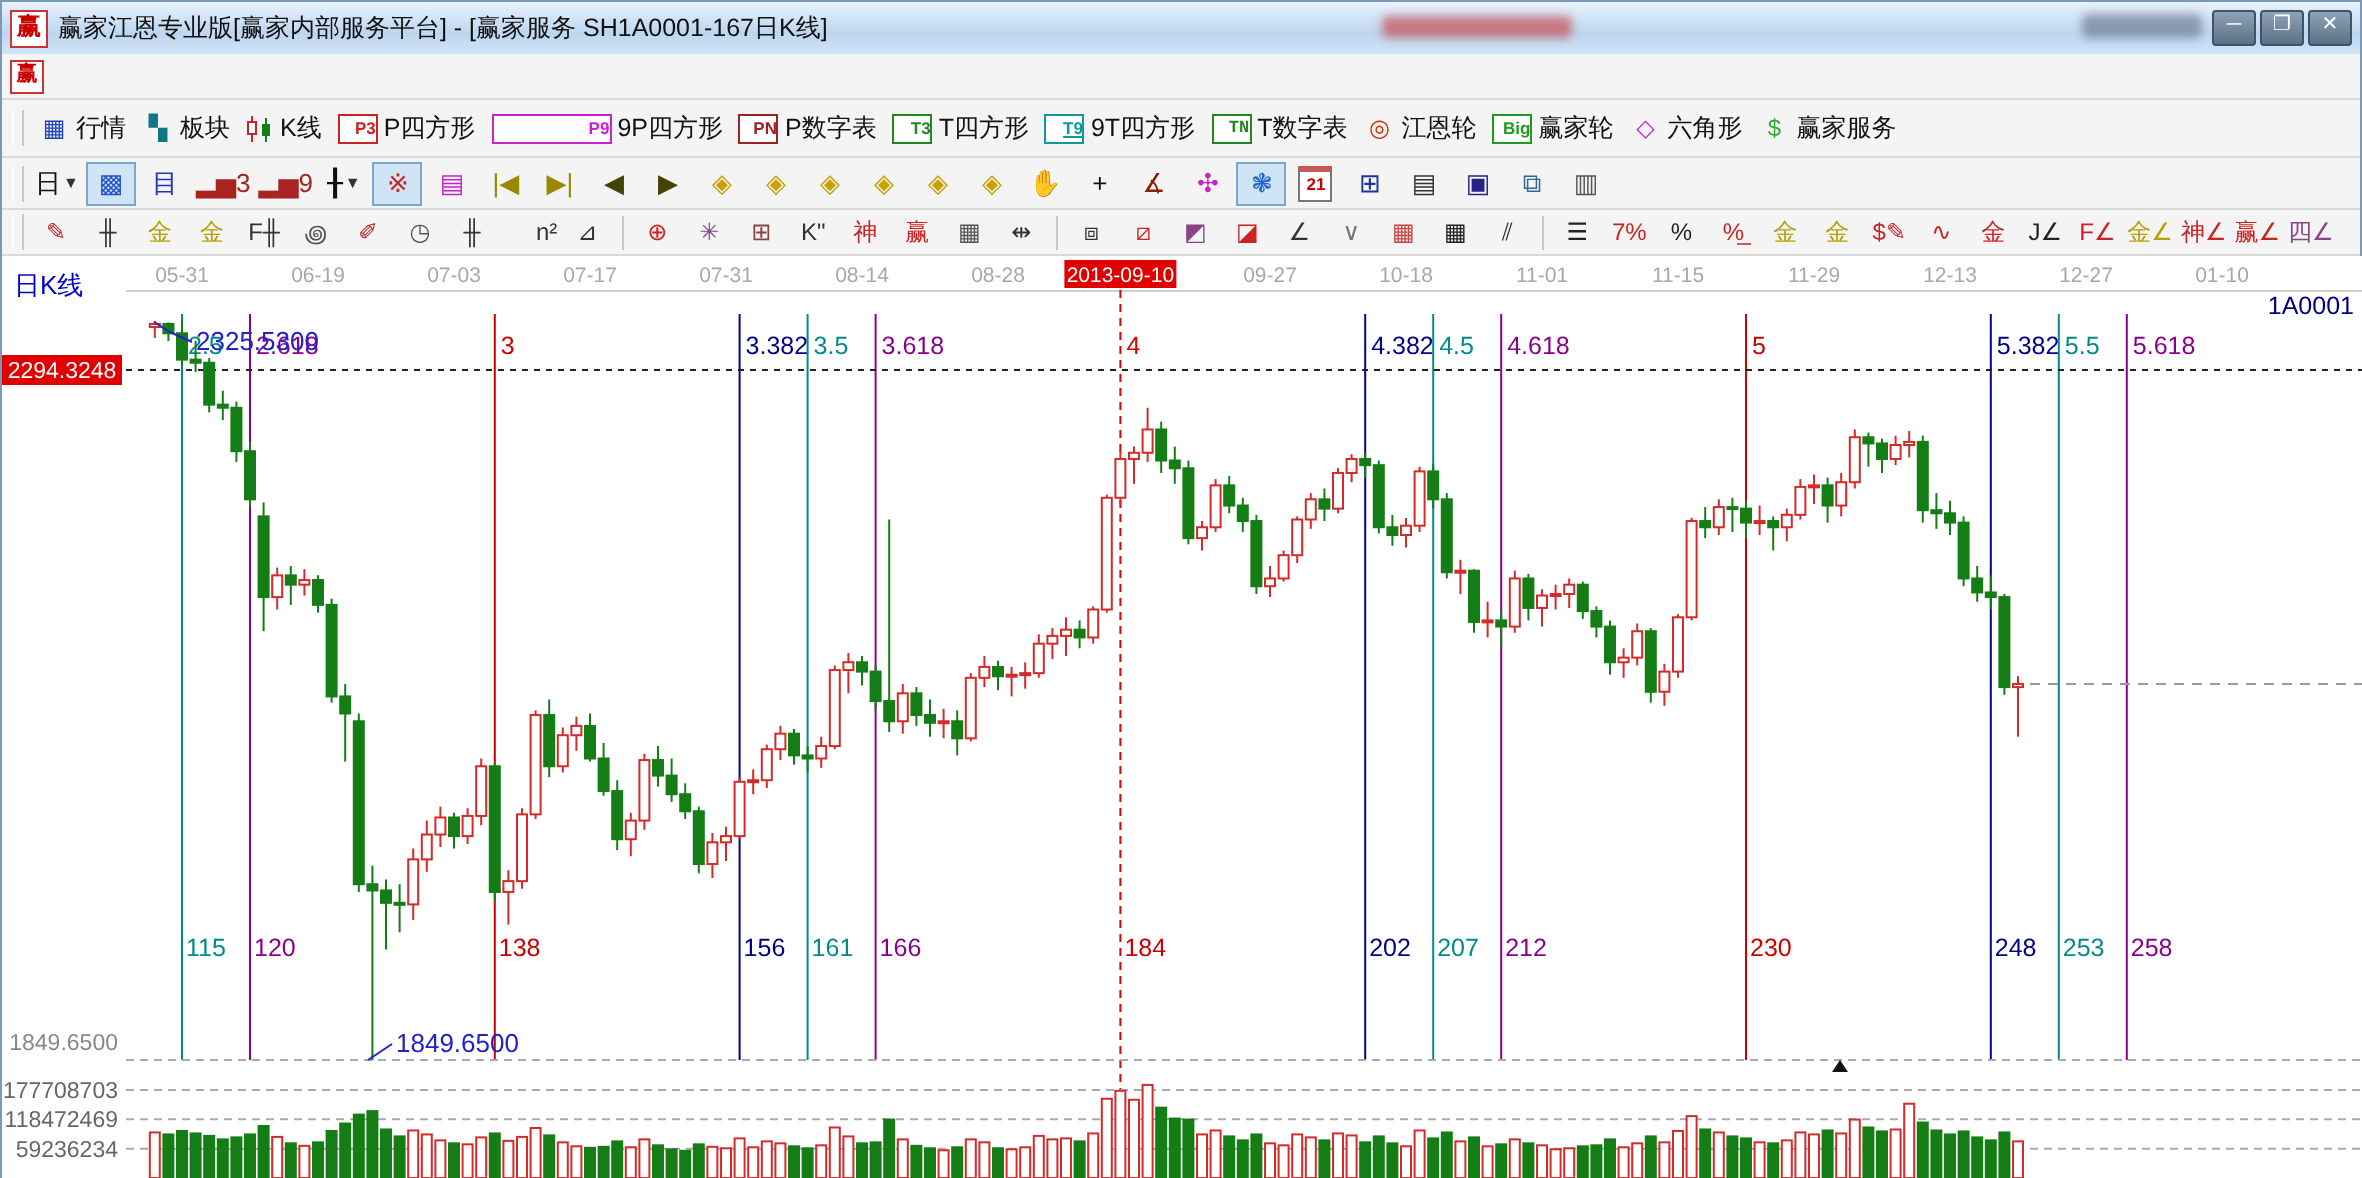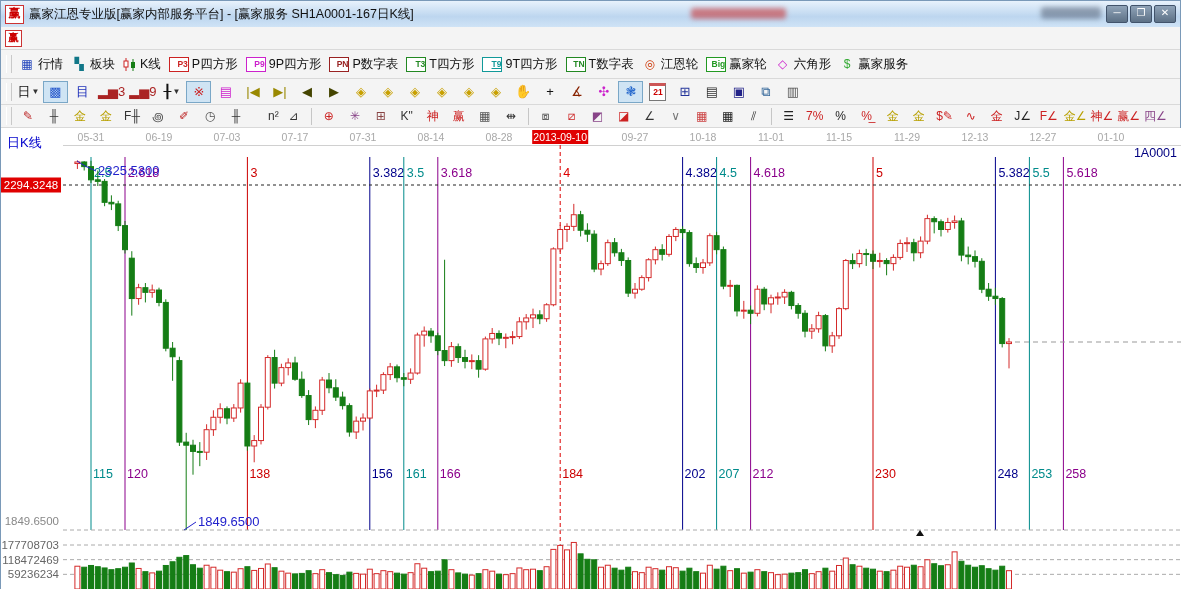--- a/index.html
+++ b/index.html
@@ -79,37 +79,37 @@
           <line x1="10" y1="2" x2="10" y2="14" stroke="#157d15"></line>
           <rect x="8" y="5" width="4" height="6" fill="#157d15"></rect>
         </svg>
         <span>K线</span>
       </span>
       <span class="tb1-item">
         <span class="tb1-badge" style="color: rgb(204, 34, 34); border-color: rgb(204, 34, 34);">P3</span>
         <span>P四方形</span>
       </span>
       <span class="tb1-item">
-        <span class="tb1-badge" style="color: rgb(204, 34, 204); border-color: rgb(204, 34, 204);">P9</span>
+        <span class="tb1-badge" style="color: rgb(204, 34, 204); border-color: rgb(204, 34, 204); padding-left: 40px;">P9</span>
         <span>9P四方形</span>
       </span>
       <span class="tb1-item">
         <span class="tb1-badge" style="color: rgb(153, 34, 34); border-color: rgb(153, 34, 34);">PN</span>
         <span>P数字表</span>
       </span>
       <span class="tb1-item">
         <span class="tb1-badge" style="color: rgb(34, 136, 34); border-color: rgb(34, 136, 34);">T3</span>
         <span>T四方形</span>
       </span>
       <span class="tb1-item">
         <span class="tb1-badge" style="color: rgb(17, 153, 153); border-color: rgb(17, 153, 153); text-decoration: underline;">T9</span>
         <span>9T四方形</span>
       </span>
       <span class="tb1-item">
-        <span class="tb1-badge" style="color: rgb(34, 136, 34); border-color: rgb(34, 136, 34);">TN</span>
+        <span class="tb1-badge" style="color: rgb(34, 136, 34); border-color: rgb(34, 136, 34); font-family: Liberation Mono, monospace;">TN</span>
         <span>T数字表</span>
       </span>
       <span class="tb1-item">
         <span class="tb1-icon" style="color: rgb(204, 51, 0);">◎</span>
         <span>江恩轮</span>
       </span>
       <span class="tb1-item">
         <span class="tb1-badge" style="color: rgb(34, 153, 34); border-color: rgb(34, 153, 34);">Big</span>
         <span>赢家轮</span>
       </span>

